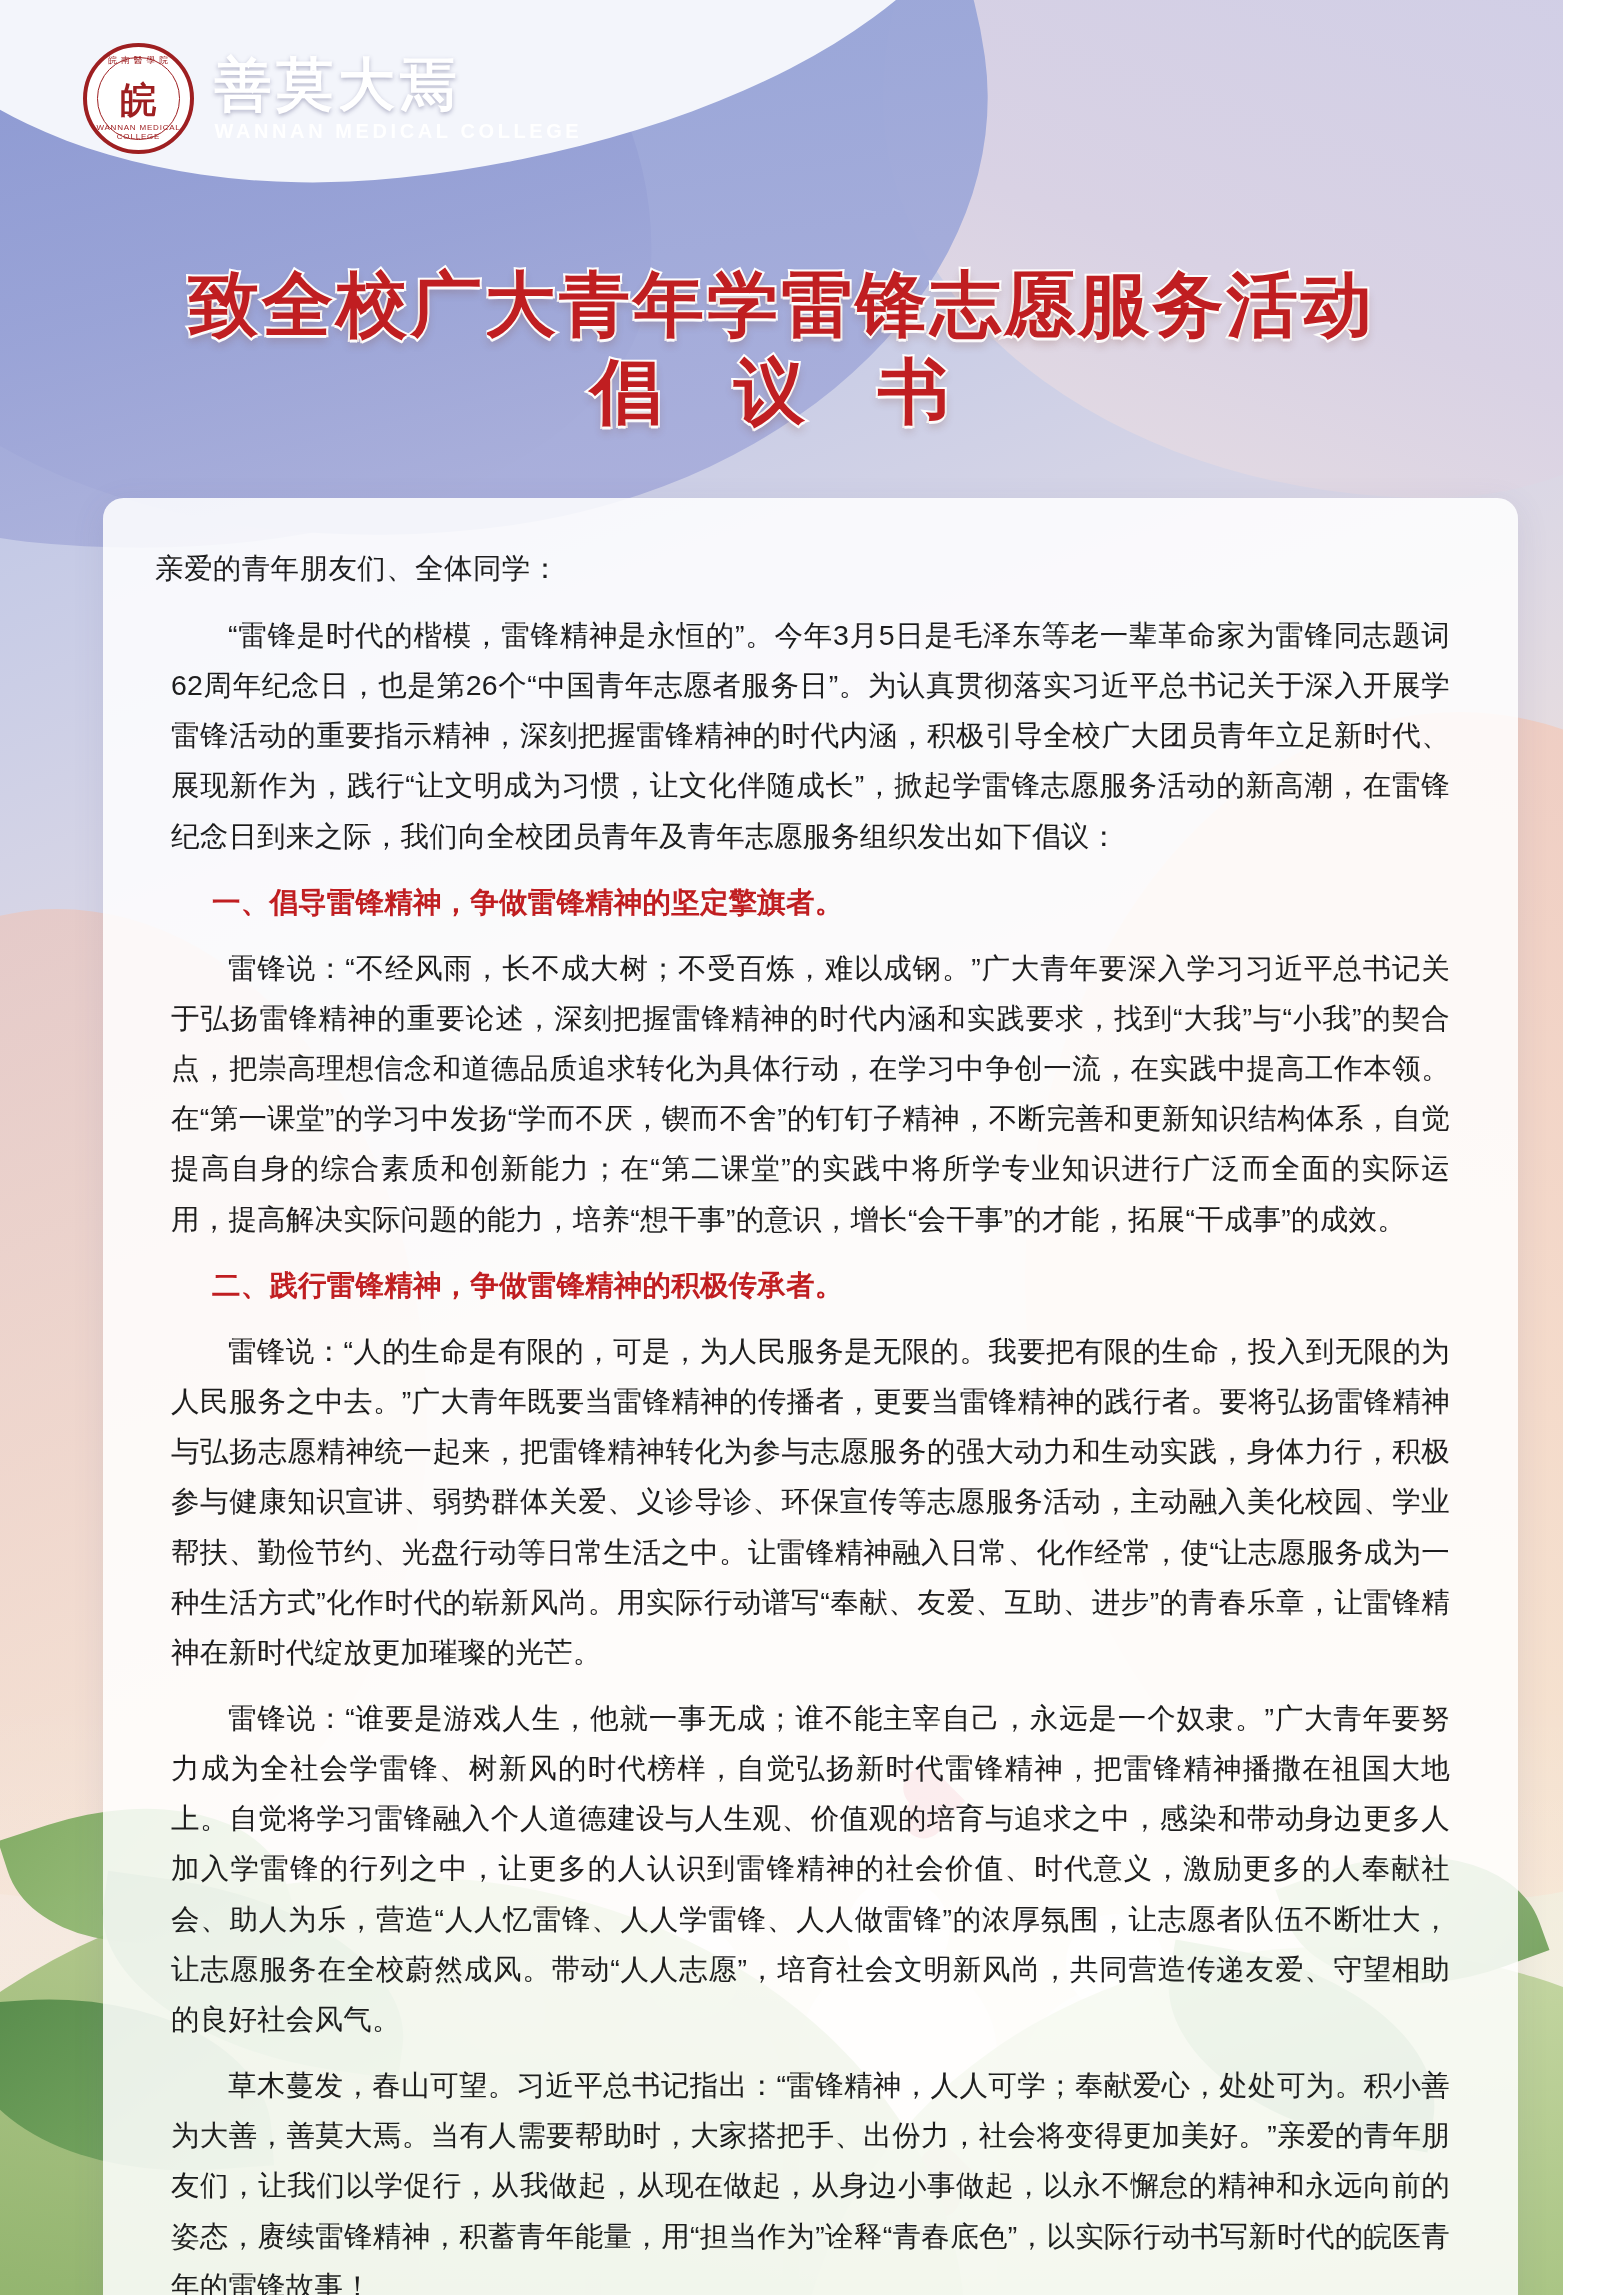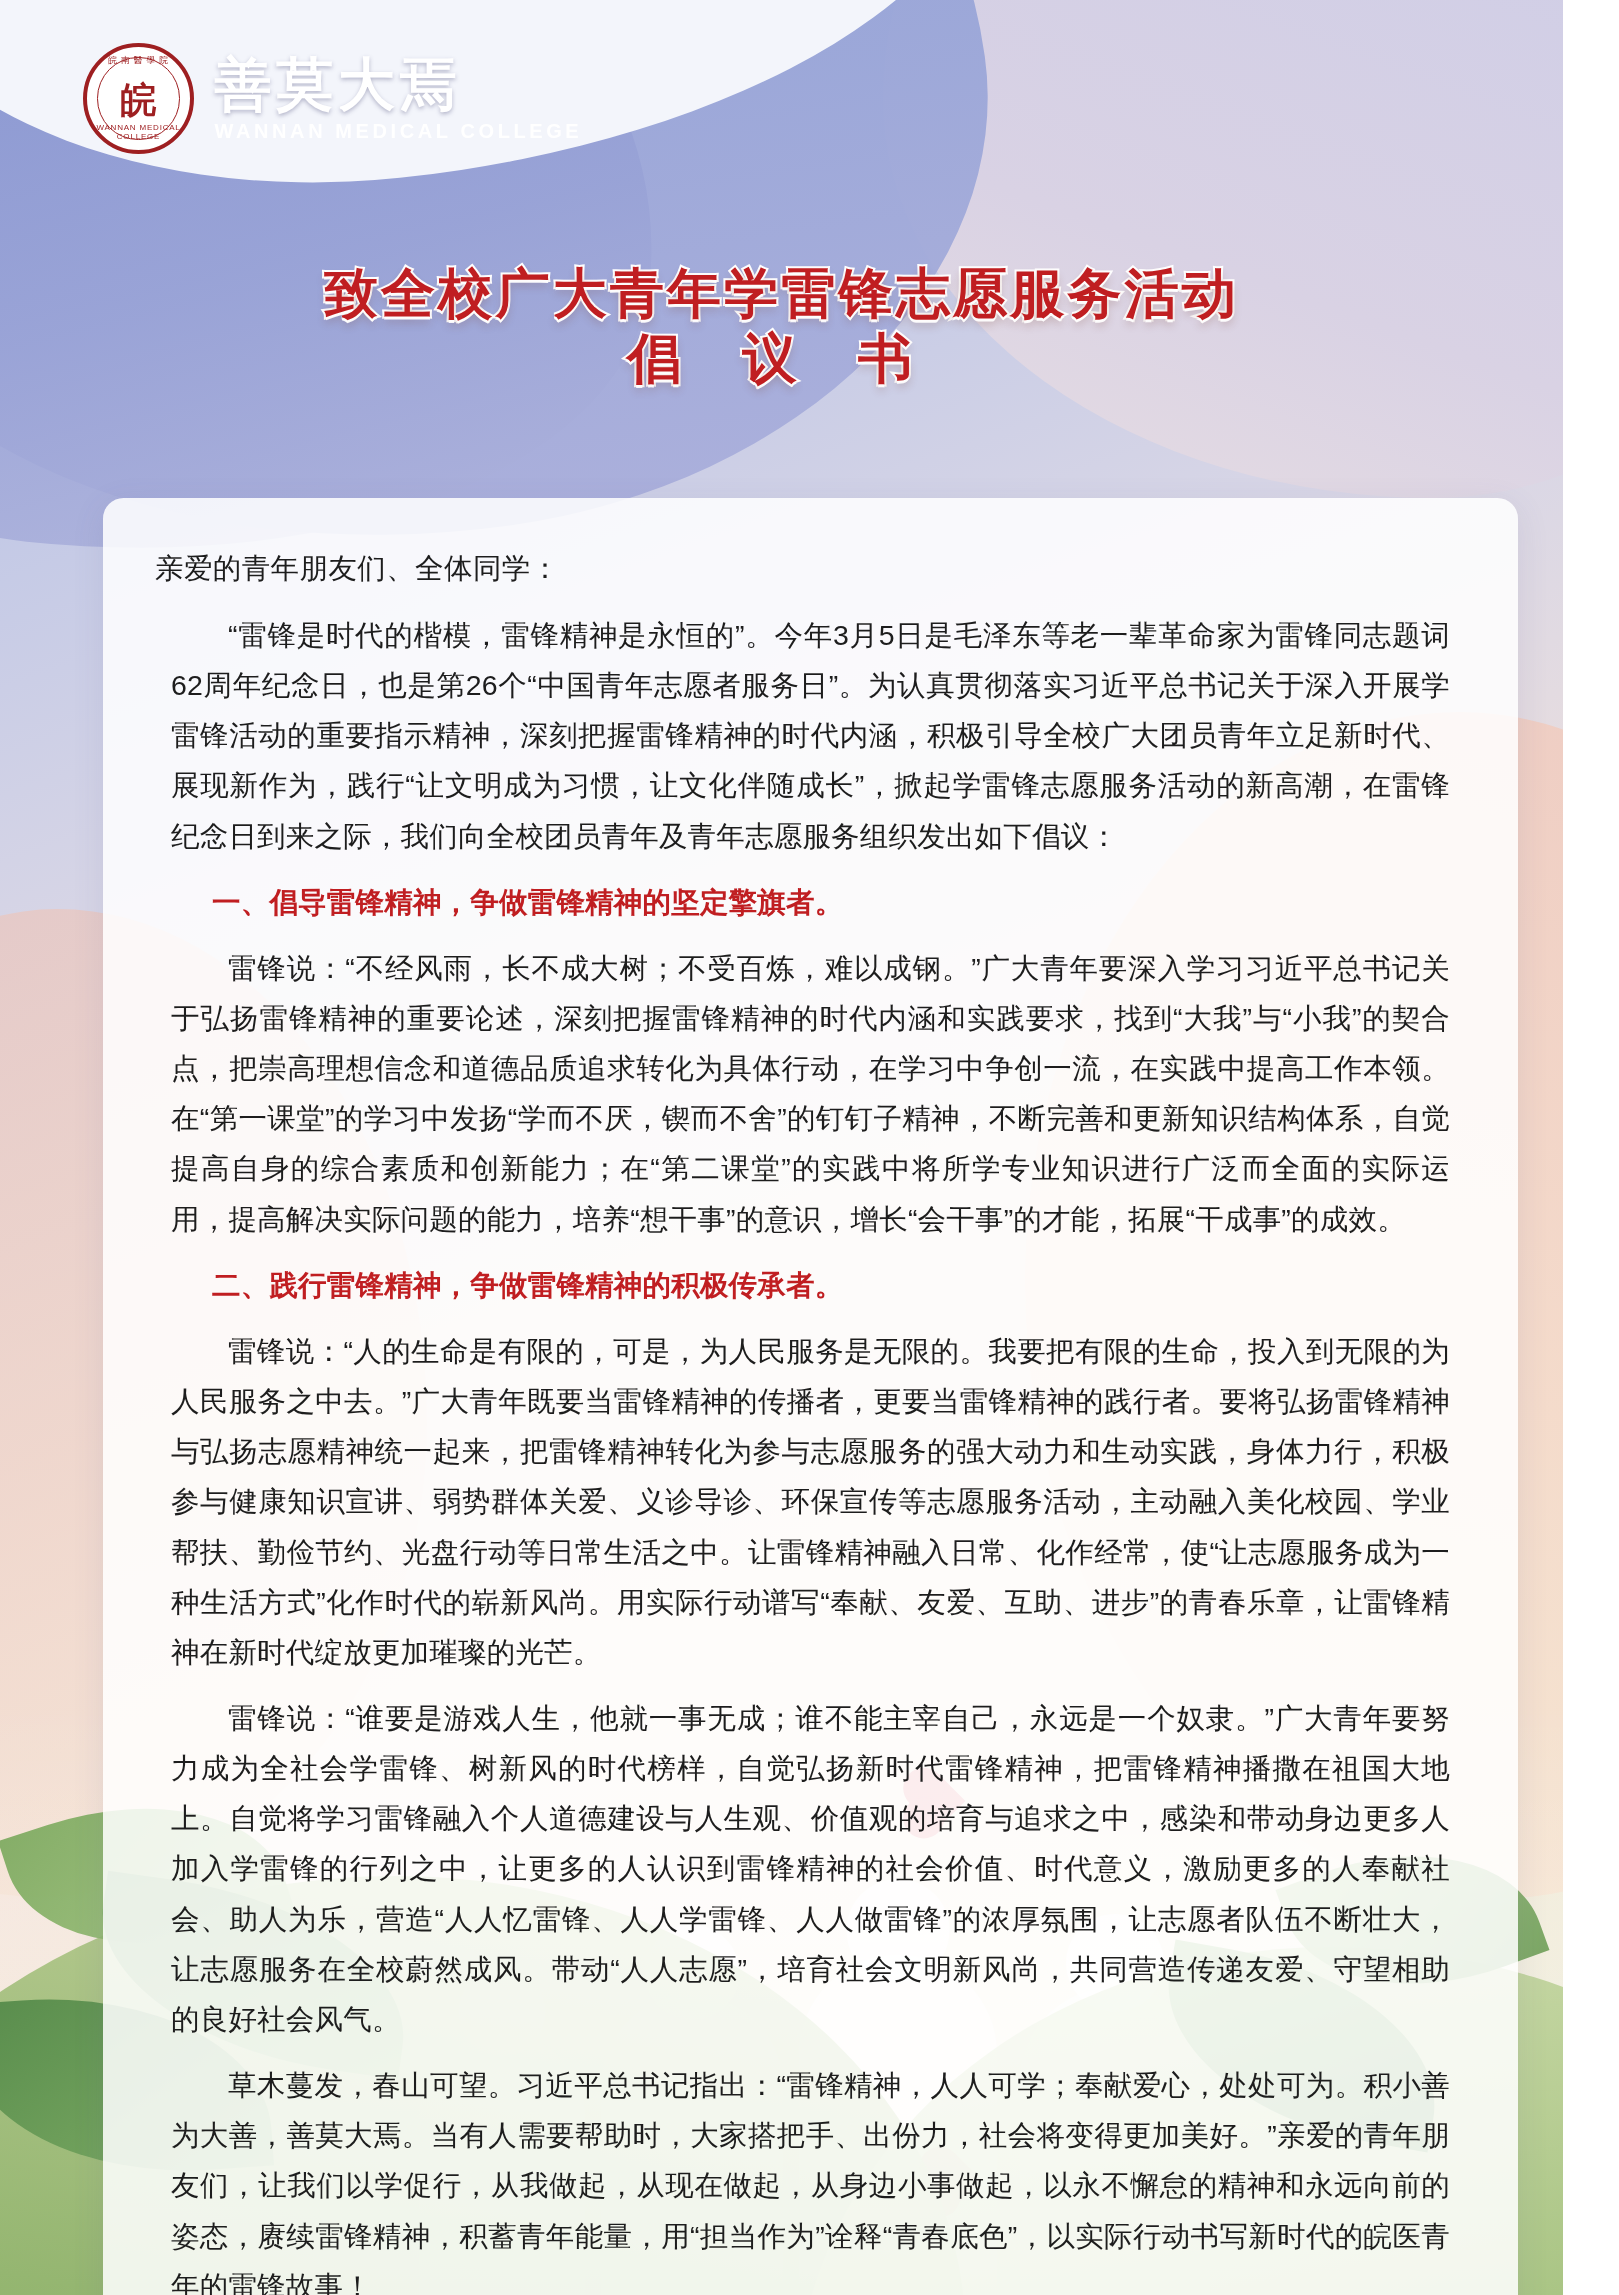--- a/index.html
+++ b/index.html
@@ -203,30 +203,30 @@
   
   .title-block {
     position: absolute;
     top: 261px;
     left: 0; right: 0;
     text-align: center;
     z-index: 5;
   }
   .title-line {
     font-family: "DejaVu Serif", "Liberation Serif", serif;
-    font-size: 54px;
+    font-size: 71px;
     font-weight: bold;
     color: #c01e21;
     letter-spacing: 3.2px;
     line-height: 1.22;
     -webkit-text-stroke: 4px #ffffff;
     paint-order: stroke fill;
     text-shadow: 0 3.2px 0 rgba(255,255,255,.9), 0 5.5px 8px rgba(120,60,40,.25);
   }
-  .title-line.second { letter-spacing: 24px; font-family: Liberation Serif, serif; }
+  .title-line.second { letter-spacing: 24px; }
 
   
   .card {
     position: absolute;
     left: 103px;
     top: 498px;
     width: 1415px;
     min-height: 1684px;
     background: rgba(255,255,255,.86);
     border-radius: 20.6px;

